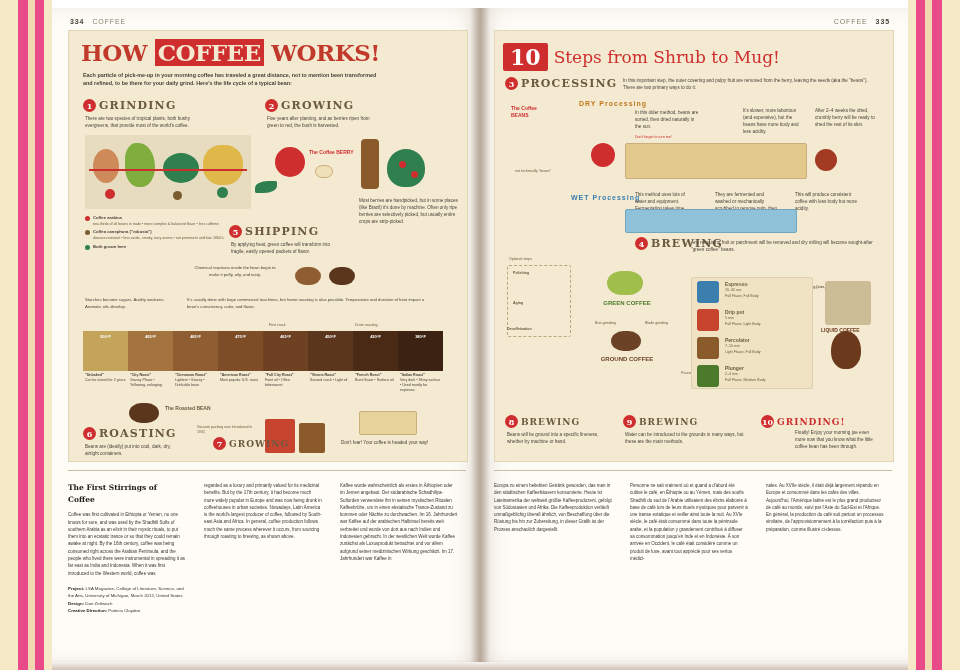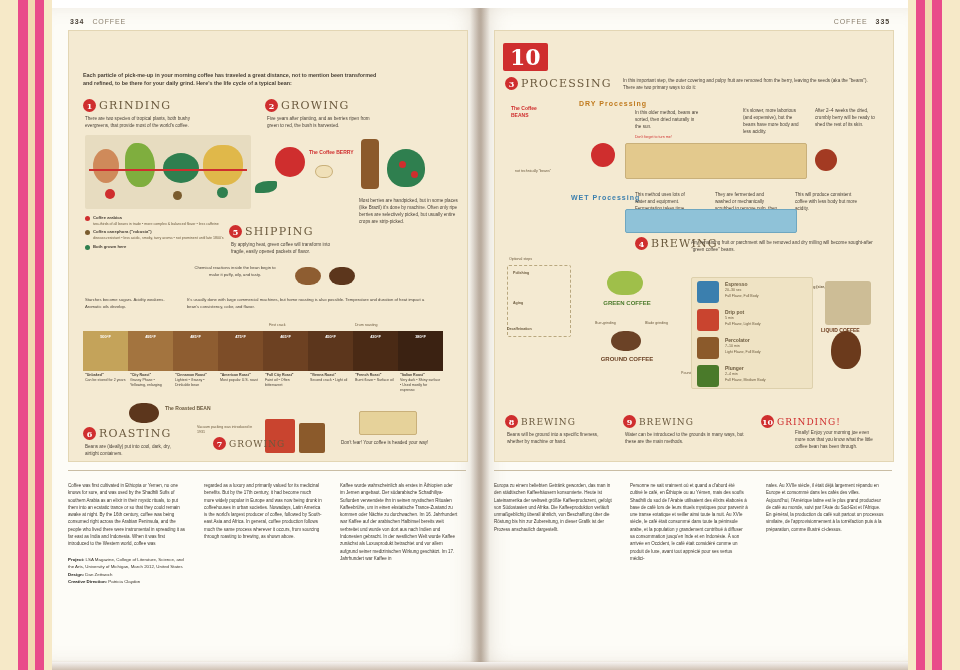--- a/index.html
+++ b/index.html
@@ -31,21 +31,21 @@
   .rh-r .num{margin-right:0;margin-left:8px;}
   
   .info{position:absolute;background:#f4ead2;border:1px solid #e3d6b4;}
   .info-l{left:68px;top:30px;width:398px;height:430px;}
   .info-r{left:494px;top:30px;width:398px;height:430px;}
   .title{position:absolute;left:12px;top:8px;font-family:"DejaVu Serif",serif;font-weight:bold;color:#c0392b;font-size:23px;letter-spacing:-.5px;}
   .title .hl{background:#cf2e2e;color:#f4ead2;padding:0 3px;}
   .deck{position:absolute;left:14px;top:40px;width:300px;font-size:5.4px;line-height:1.5;color:#4a4238;font-weight:bold;}
   .step{position:absolute;display:flex;align-items:center;gap:3px;}
   .num-badge{width:13px;height:13px;border-radius:50%;background:#cf2e2e;color:#fff;font-size:8px;font-weight:bold;display:flex;align-items:center;justify-content:center;font-family:"DejaVu Serif",serif;}
-  .step-name{font-family:"DejaVu Serif",serif;font-size:11px;letter-spacing:1.2px;color:#6b5a3e;font-weight:normal;}
+  .step-name{font-family:"DejaVu Serif",serif;font-size:11px;letter-spacing:1.2px;color:#6b5a3e;font-weight:bold;}
   .step-name.sm{font-size:9px;letter-spacing:1px;}
   .step-name.red{color:#cf2e2e;}
   .body-s{position:absolute;font-size:4.6px;line-height:1.55;color:#4a4238;}
   .card{position:absolute;border-radius:2px;}
   .bean{position:absolute;border-radius:50%;}
   .hdr10{position:absolute;left:8px;top:12px;display:flex;align-items:center;gap:6px;}
   .hdr10 .ten{background:#cf2e2e;color:#fff;font-family:"DejaVu Serif",serif;font-weight:bold;font-size:22px;padding:1px 7px;border-radius:2px;}
   .hdr10 .t{font-family:"DejaVu Serif",serif;font-size:17px;color:#cf2e2e;}
   .legend{position:absolute;font-size:4.2px;color:#4a4238;line-height:1.6;}
   .legend .k{display:flex;align-items:center;gap:3px;}
@@ -90,20 +90,23 @@
   <div class="gutter"></div>
 
   <div class="runhead rh-l">
     <span class="num">334</span><span class="lbl">COFFEE</span>
   </div>
   <div class="runhead rh-r">
     <span class="lbl">COFFEE</span><span class="num">335</span>
   </div>
 
   <div class="info info-l">
+    <div class="title">
+      <span>HOW</span> <span class="hl">COFFEE</span> <span>WORKS!</span>
+    </div>
     <div class="deck">Each particle of pick-me-up in your morning coffee has traveled a great distance, not to mention been transformed and refined, to be there for your daily grind. Here's the life cycle of a typical bean:</div>
 
     <div class="step" style="left:14px;top:68px;">
       <div class="num-badge">1</div>
       <div class="step-name">GRINDING</div>
     </div>
     <div class="body-s" style="left:16px;top:84px;width:118px;">There are two species of tropical plants, both bushy evergreens, that provide most of the world's coffee.</div>
 
     <div class="step" style="left:196px;top:68px;">
       <div class="num-badge">2</div>
@@ -222,20 +225,21 @@
       <div class="num-badge">7</div>
       <div class="step-name sm">GROWING</div>
     </div>
     <div class="body-s" style="left:272px;top:408px;width:88px;">Don't fear! Your coffee is headed your way!</div>
     <div class="card" style="left:290px;top:380px;width:56px;height:22px;background:#e6d29a;border:1px solid #c9b07a;"></div>
   </div>
 
   <div class="info info-r">
     <div class="hdr10">
       <span class="ten">10</span>
+      <span class="t">Steps from Shrub to Mug!</span>
     </div>
 
     <div class="step" style="left:10px;top:46px;">
       <div class="num-badge">3</div>
       <div class="step-name">PROCESSING</div>
     </div>
     <div class="body-s" style="left:128px;top:46px;width:254px;">In this important step, the outer covering and pulpy fruit are removed from the berry, leaving the seeds (aka the "beans"). There are two primary ways to do it:</div>
 
     <div class="lbl-tiny" style="left:16px;top:74px;width:40px;font-size:5px;font-weight:bold;color:#cf2e2e;">The Coffee BEANS</div>
     <div class="lbl-tiny" style="left:84px;top:68px;font-size:7px;font-weight:bold;color:#c07a1e;letter-spacing:1px;">DRY Processing</div>
@@ -318,20 +322,21 @@
       <div class="step-name sm red">GRINDING!</div>
     </div>
     <div class="body-s" style="left:300px;top:398px;width:84px;">Finally! Enjoy your morning joe even more now that you know what the little coffee bean has been through.</div>
   </div>
 
   <div class="cols">
     <div class="rule"></div>
     <div class="rule2"></div>
 
     <div class="col" style="left:0;width:118px;">
+      <h4>The First Stirrings of Coffee</h4>
       <div>Coffee was first cultivated in Ethiopia or Yemen, no one knows for sure, and was used by the Shadhili Sufis of southern Arabia as an elixir in their mystic rituals, to put them into an ecstatic trance or so that they could remain awake at night. By the 16th century, coffee was being consumed right across the Arabian Peninsula, and the people who lived there were instrumental in spreading it as far east as India and Indonesia. When it was first introduced to the Western world, coffee was</div>
       <div class="credits">
         <b>Project:</b>
         <span>LSA Magazine, College of Literature, Science, and the Arts, University of Michigan, March 2012, United States</span><br>
         <b>Design:</b>
         <span>Dan Zettwoch</span><br>
         <b>Creative Direction:</b>
         <span>Patricia Claydon</span>
       </div>
     </div>

